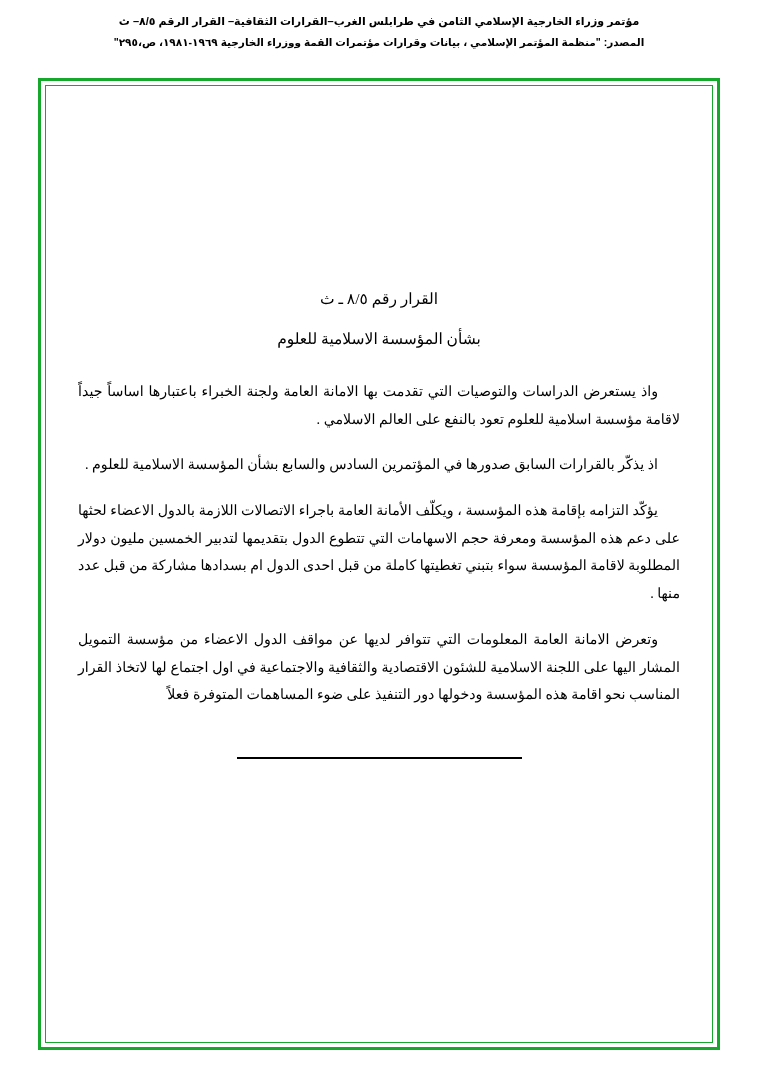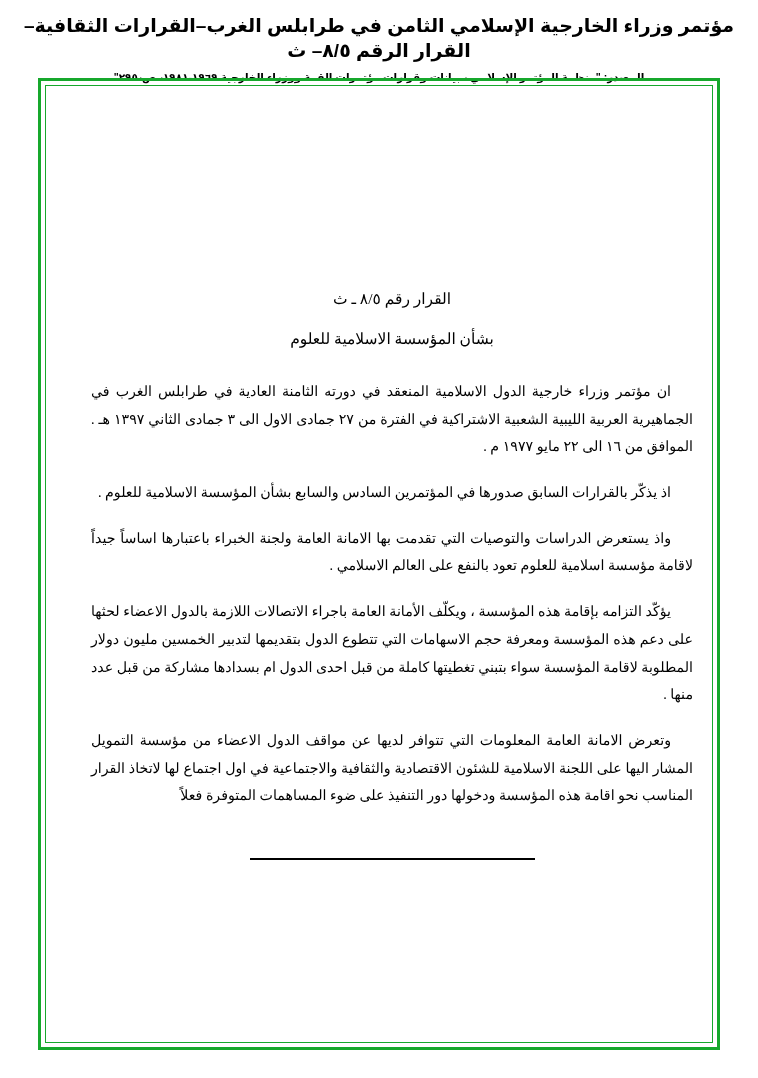--- a/index.html
+++ b/index.html
@@ -24,21 +24,21 @@
   }
 
   
   .header {
     text-align: center;
     padding-top: 14px;
   }
   .header-title {
     font-family: "Liberation Sans", "DejaVu Sans", sans-serif;
     font-weight: bold;
-    font-size: 19px;
+    font-size: 11px;
     letter-spacing: 0px;
     color: #000;
     line-height: 1.3;
     direction: rtl;
   }
   .header-source {
     font-family: "Liberation Sans", "DejaVu Sans", sans-serif;
     font-weight: bold;
     font-size: 10.5px;
     color: #000;
@@ -67,21 +67,20 @@
   }
 
   
   .doc {
     position: absolute;
     left: 78px;
     top: 290px;
     width: 602px;
     direction: rtl;
     text-align: right;
-    margin-left: 13px;
   }
 
   .res-number {
     text-align: center;
     font-size: 15.5px;
     font-family: "Liberation Serif", "DejaVu Serif", serif;
     margin-bottom: 22px;
     letter-spacing: 0.3px;
   }
   .res-subject {
@@ -122,22 +121,21 @@
   </div>
 
   <div class="frame-outer">
     <div class="frame-inner"></div>
   </div>
 
   <div class="doc">
     <div class="res-number">القرار رقم ٨/٥ ـ ث</div>
     <div class="res-subject">بشأن المؤسسة الاسلامية للعلوم</div>
 
-    <p class="para">ان مؤتمر وزراء خارجية الدول الاسلامية المنعقد في دورته الثامنة العادية في طرابلس الغرب في الجماهيرية العربية الليبية الشعبية الاشتراكية في الفترة من ٢٧ جمادى الاول الى ٣ جمادى الثاني ١٣٩٧ هـ . الموافق من ١٦ الى ٢٢ مايو ١٩٧٧ م .</p>
+    <p class="para">واذ يستعرض الدراسات والتوصيات التي تقدمت بها الامانة العامة ولجنة الخبراء باعتبارها اساساً جيداً لاقامة مؤسسة اسلامية للعلوم تعود بالنفع على العالم الاسلامي .</p>
     <p class="para">اذ يذكّر بالقرارات السابق صدورها في المؤتمرين السادس والسابع بشأن المؤسسة الاسلامية للعلوم .</p>
-    <p class="para">واذ يستعرض الدراسات والتوصيات التي تقدمت بها الامانة العامة ولجنة الخبراء باعتبارها اساساً جيداً لاقامة مؤسسة اسلامية للعلوم تعود بالنفع على العالم الاسلامي .</p>
     <p class="para">يؤكّد التزامه بإقامة هذه المؤسسة ، ويكلّف الأمانة العامة باجراء الاتصالات اللازمة بالدول الاعضاء لحثها على دعم هذه المؤسسة ومعرفة حجم الاسهامات التي تتطوع الدول بتقديمها لتدبير الخمسين مليون دولار المطلوبة لاقامة المؤسسة سواء بتبني تغطيتها كاملة من قبل احدى الدول ام بسدادها مشاركة من قبل عدد منها .</p>
     <p class="para last">وتعرض الامانة العامة المعلومات التي تتوافر لديها عن مواقف الدول الاعضاء من مؤسسة التمويل المشار اليها على اللجنة الاسلامية للشئون الاقتصادية والثقافية والاجتماعية في اول اجتماع لها لاتخاذ القرار المناسب نحو اقامة هذه المؤسسة ودخولها دور التنفيذ على ضوء المساهمات المتوفرة فعلاً</p>
 
     <div class="rule"></div>
   </div>
 
 </div>
 
 </body></html>

